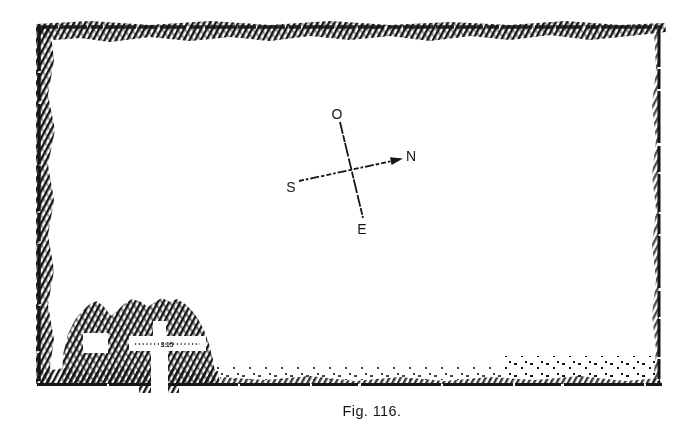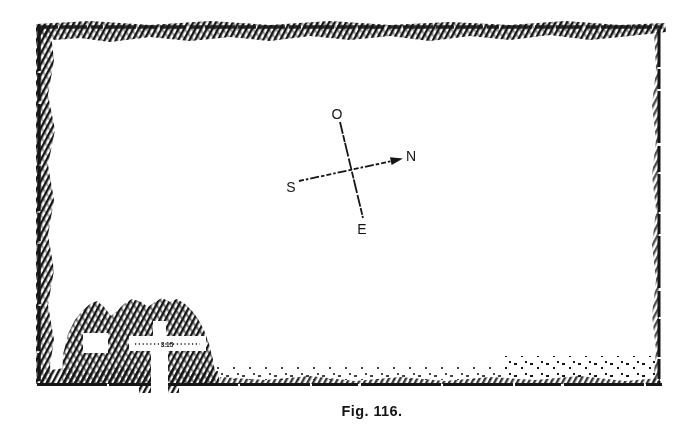--- a/index.html
+++ b/index.html
@@ -22,21 +22,21 @@
     width: 700px;
     height: 445px;
   }
   .caption {
     position: absolute;
     left: 44px;
     top: 403px;
     width: 656px;
     text-align: center;
     font-size: 14.5px;
-    font-weight: 700;
+    font-weight: 400;
     letter-spacing: 0.4px;
     color: #151515;
   }
   .compass-letter {
     font-family: "Liberation Sans", sans-serif;
     font-size: 14px;
     fill: #151515;
   }
   .tiny-measure {
     font-family: "Liberation Sans", sans-serif;

